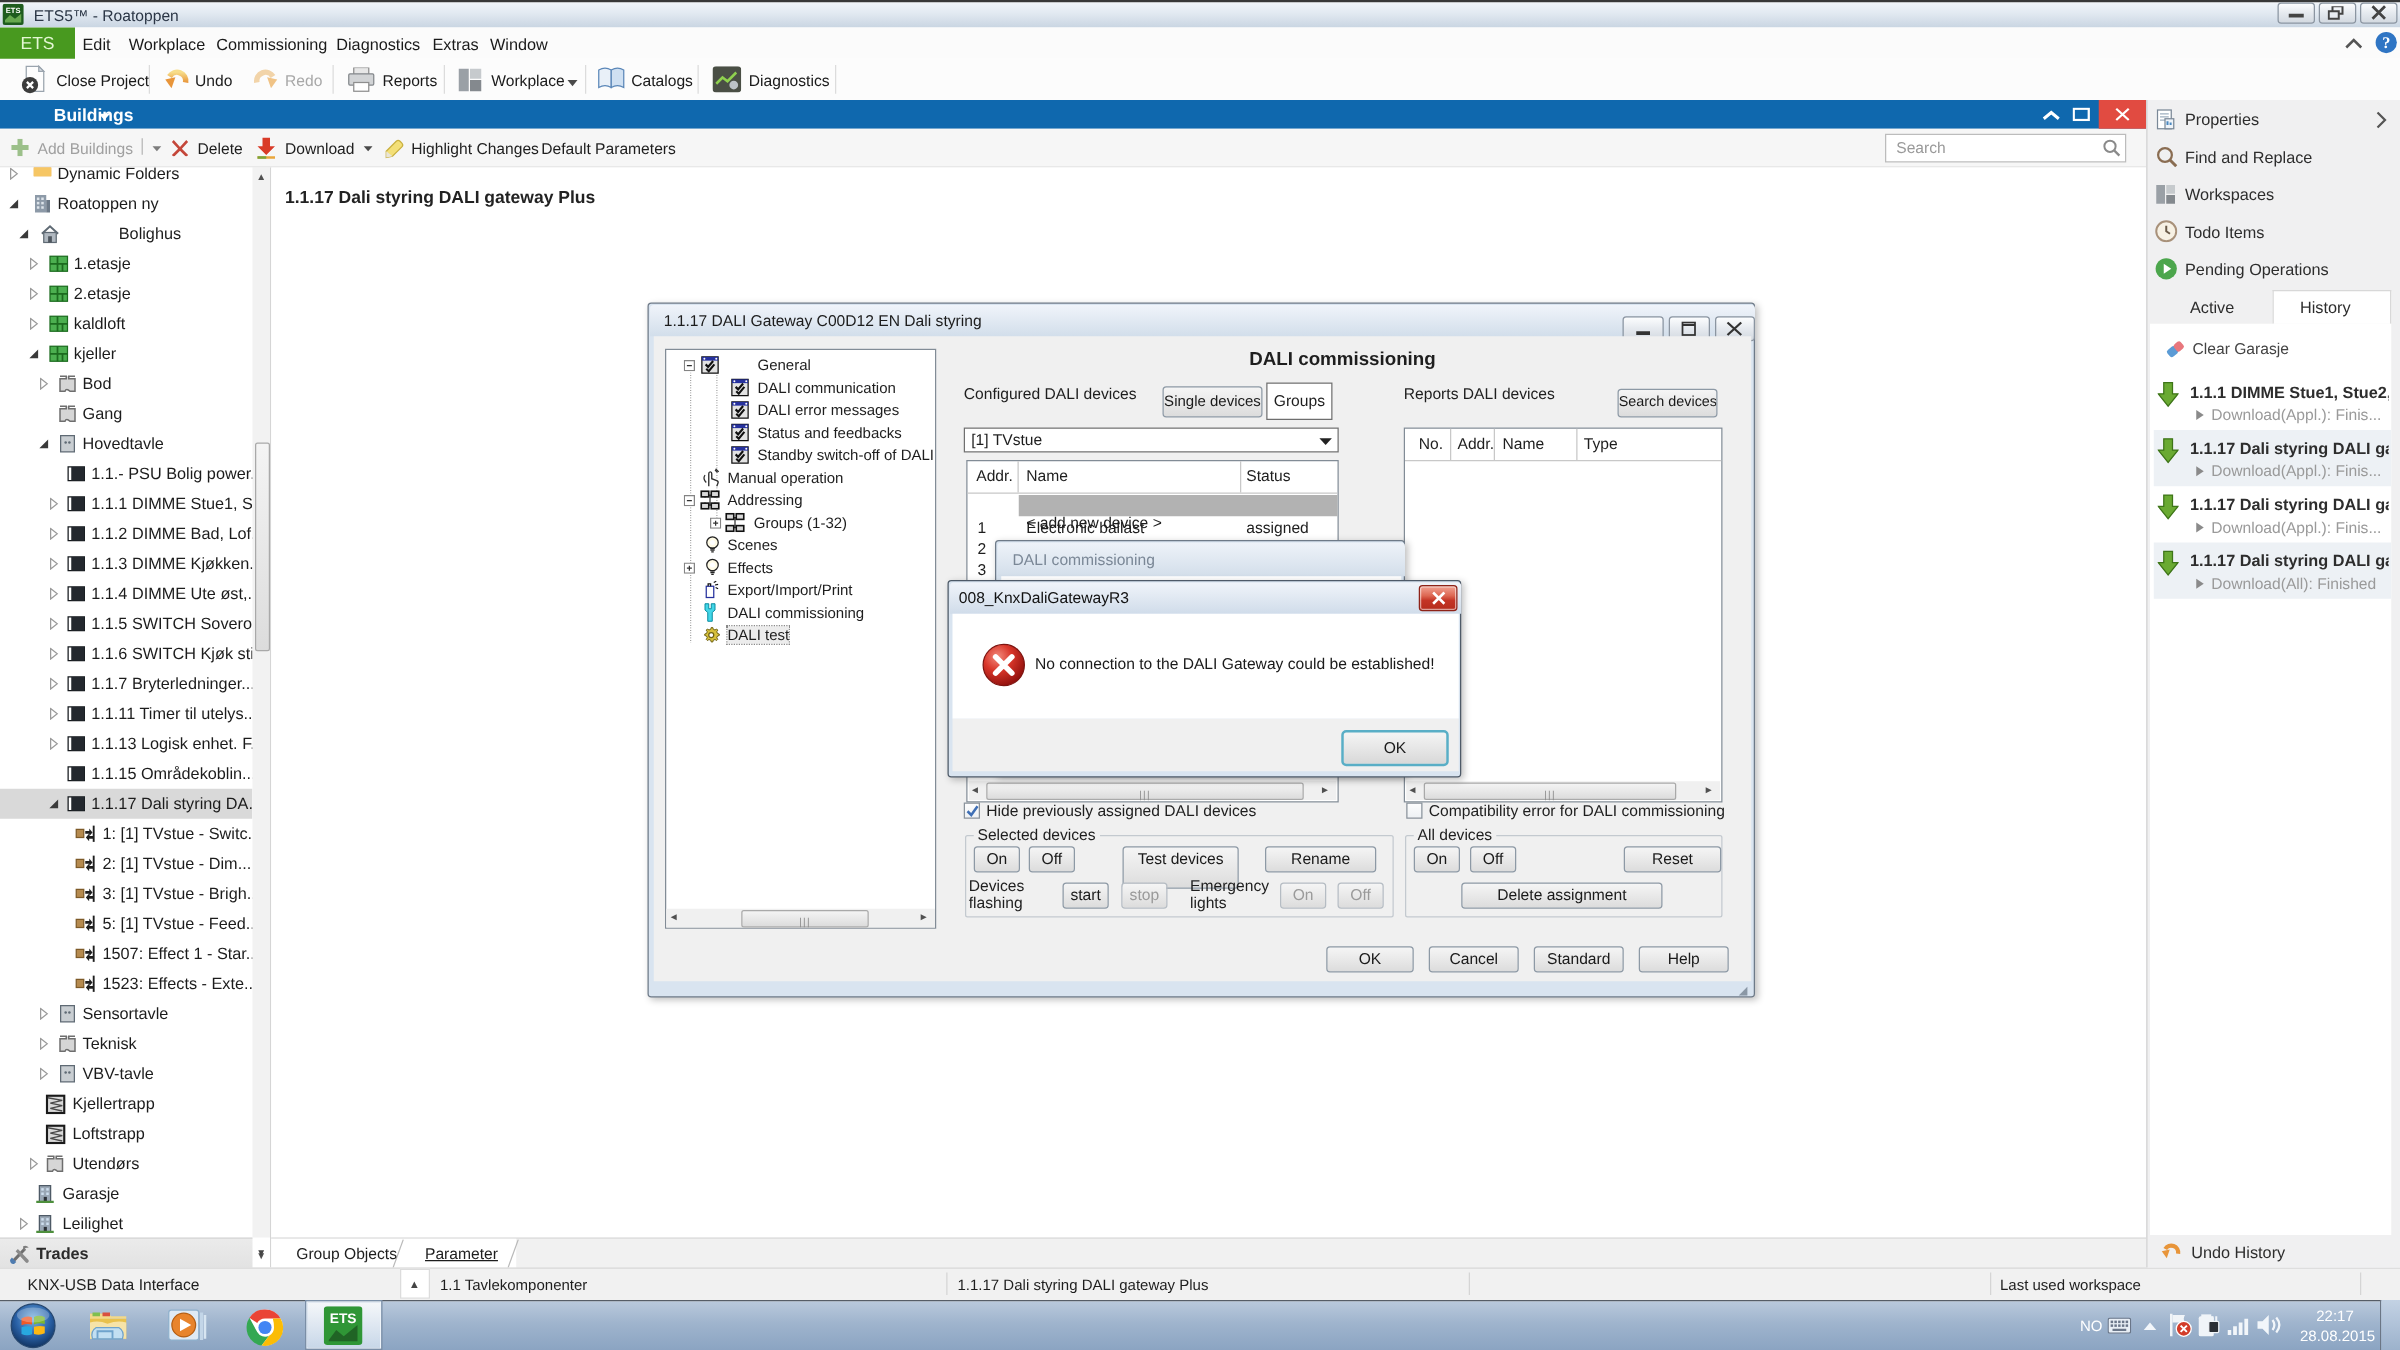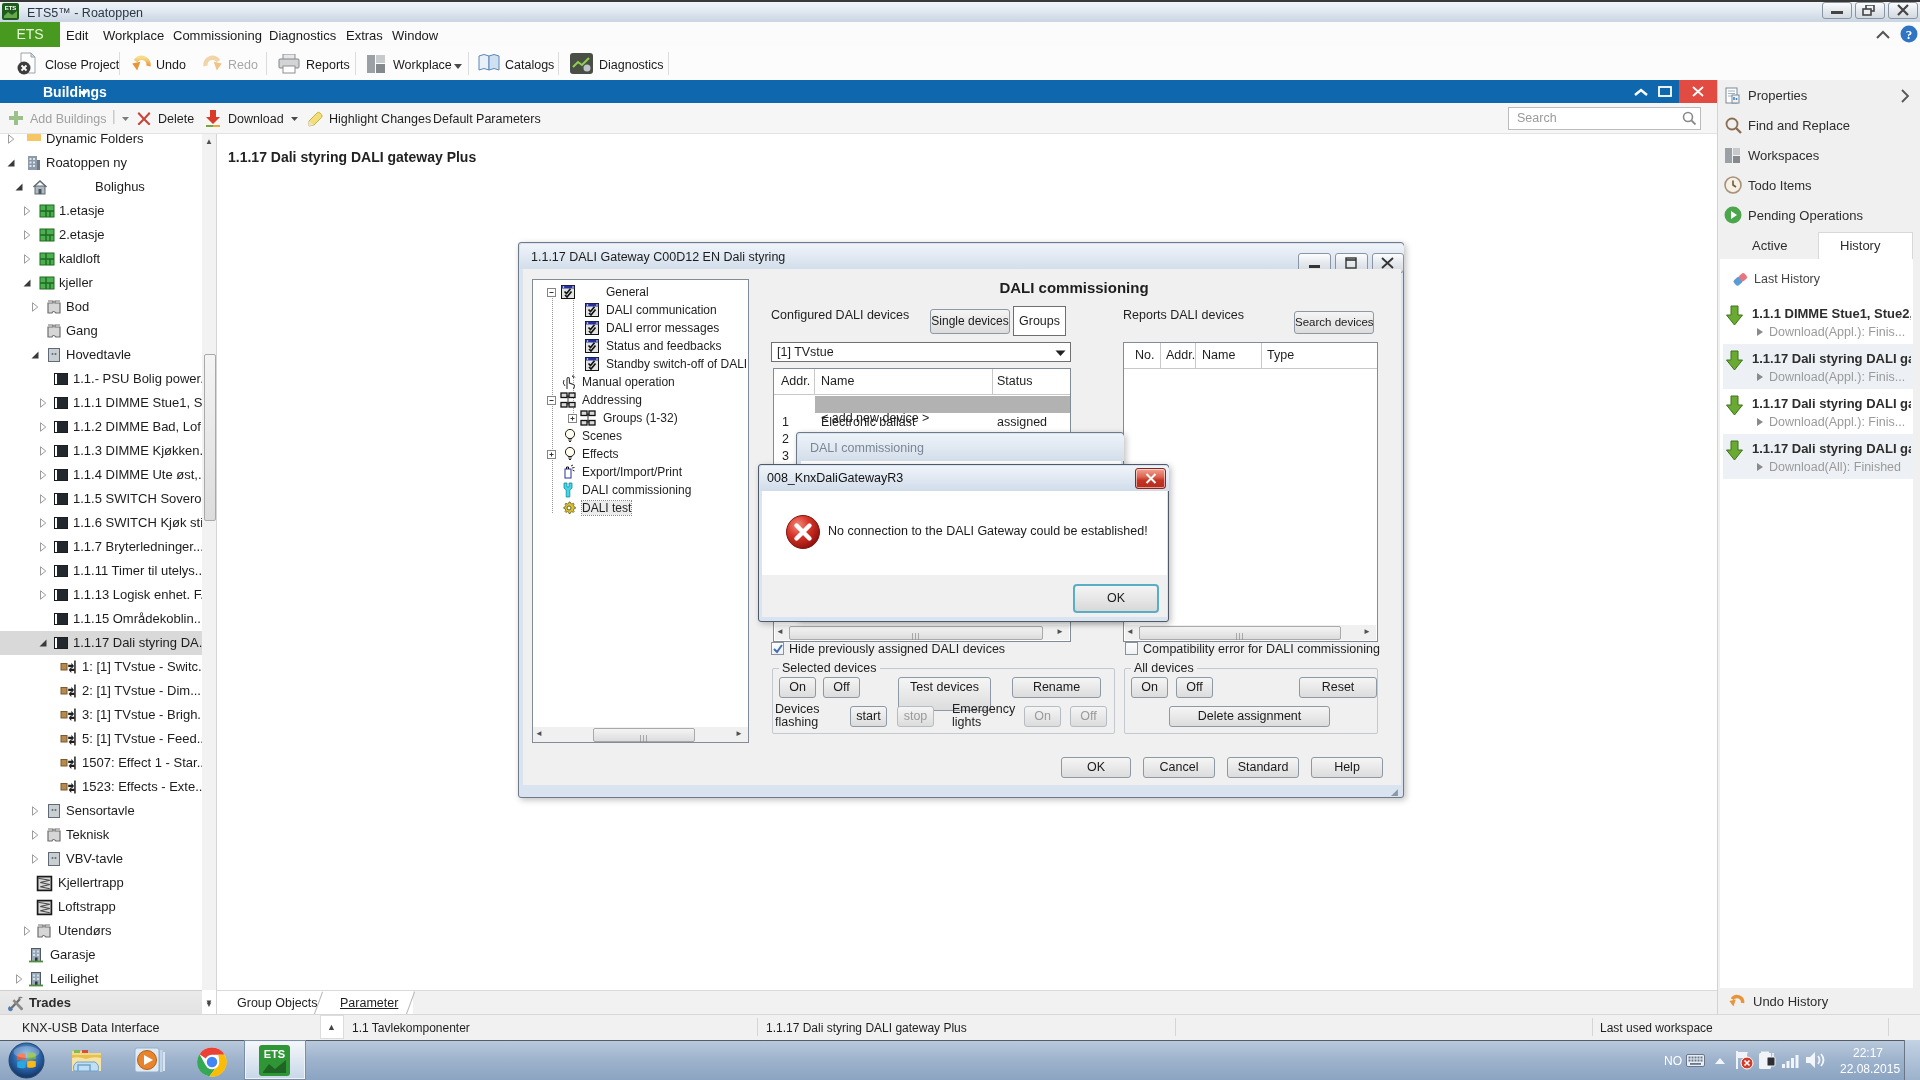--- a/index.html
+++ b/index.html
@@ -555,21 +555,21 @@
 
 <div class="ab" style="left:1720px;top:259px;width:193px;height:729px;background:#fff;"></div>
 <div class="ab" style="left:1723px;top:344px;width:190px;height:45px;background:#edf1f5;"></div>
 <div class="ab" style="left:1723px;top:434px;width:190px;height:45px;background:#edf1f5;"></div>
 <svg class="ab" style="left:1731px;top:270px" width="19" height="18">
     <g transform="rotate(-40 9 9)">
       <rect x="2" y="6" width="8" height="7" rx="2" fill="#5b9bd5"></rect>
       <rect x="9" y="6" width="7" height="7" rx="2" fill="#e8777d"></rect>
     </g>
   </svg>
-<div class="rptxt" style="left:1754px;top:272px;font-size:12.5px;color:#444;">Last History</div>
+<div class="rptxt" style="left:1754px;top:272px;font-size:12.5px;color:#444;">Clear Garasje</div>
 <svg class="ab" style="left:1726px;top:305px" width="17" height="21">
     <path d="M5 1 h7 v9 h4.5 L8.5 20 L0.5 10 H5 Z" fill="#6aaa32" stroke="#3e7518" stroke-width="1"></path>
   </svg>
 <div class="rptxt" style="left:1752px;top:306px;font-weight:bold;width:159px;overflow:hidden;">1.1.1 DIMME Stue1, Stue2,...</div>
 <svg class="ab" style="left:1756px;top:327px" width="8" height="10">
     <path d="M1 1 L7 5 L1 9 Z" fill="#8a8a8a"></path>
   </svg>
 <div class="rptxt" style="left:1769px;top:325px;color:#9a9a9a;font-size:12.5px;">Download(Appl.): Finis...</div>
 <svg class="ab" style="left:1726px;top:350px" width="17" height="21">
     <path d="M5 1 h7 v9 h4.5 L8.5 20 L0.5 10 H5 Z" fill="#6aaa32" stroke="#3e7518" stroke-width="1"></path>
@@ -958,15 +958,15 @@
       <rect x="4.5" y="9" width="3" height="7"></rect>
       <rect x="9" y="6" width="3" height="10"></rect>
       <rect x="13.5" y="3" width="3" height="13"></rect>
     </g>
   </svg>
 <svg class="ab" style="left:1805px;top:1051px" width="22" height="18">
  <path d="M1 6 h4 l5 -5 v16 l-5 -5 h-4 z" fill="#f2f6fa"></path>
  <path d="M13 5 q3 4 0 8 M16 3 q5 6 0 12" fill="none" stroke="#f2f6fa" stroke-width="1.8"></path>
 </svg>
 <div class="tx" style="left:1853px;top:1046px;color:#fff;font-size:12px;">22:17</div>
-<div class="tx" style="left:1840px;top:1062px;color:#fff;font-size:12px;">22.08.2015</div>
+<div class="tx" style="left:1840px;top:1062px;color:#fff;font-size:12px;">28.08.2015</div>
 <div class="ab" style="left:1904px;top:1040px;width:1px;height:40px;background:#6b7685;"></div>
 <div class="ab" style="left:1905px;top:1040px;width:15px;height:40px;background:linear-gradient(#c3d2e4,#9cb2cc);"></div>
 
 </body></html>

